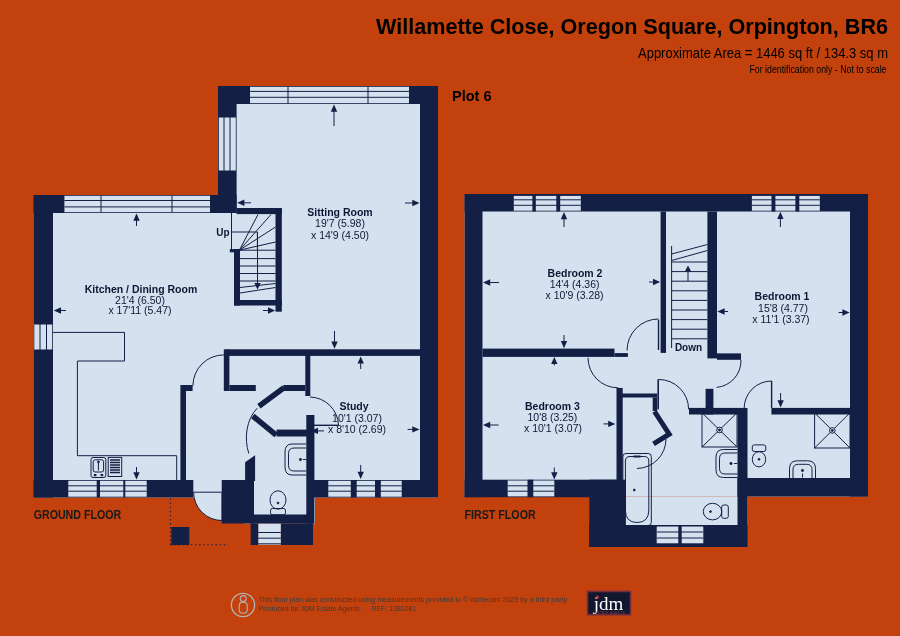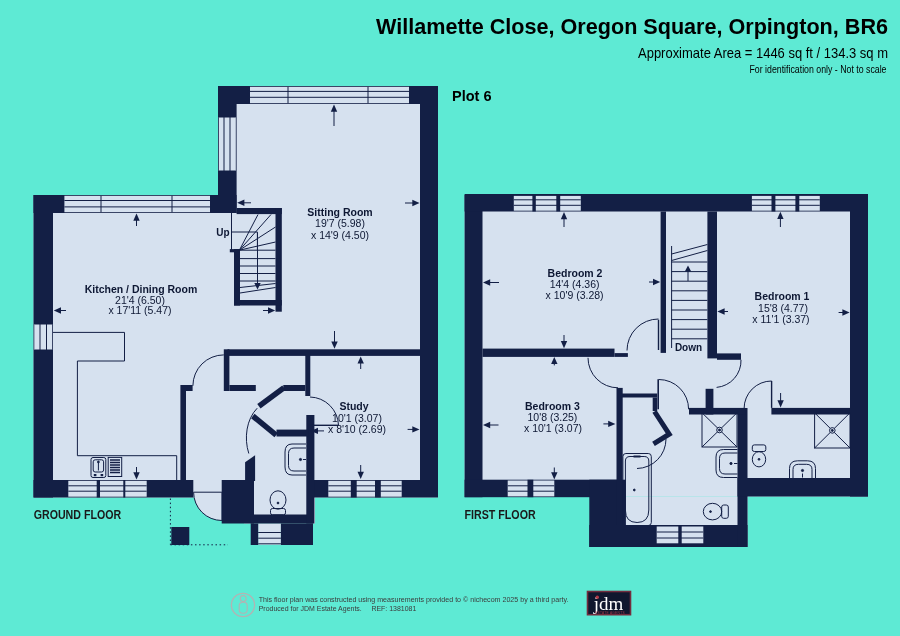--- a/index.html
+++ b/index.html
@@ -1,16 +1,16 @@
 <!DOCTYPE html>
 <html><head>
 <meta charset="utf-8">
 <style>
 html,body{margin:0;padding:0;background:#fff;}
-.page{position:relative;width:900px;height:636px;background:#5eead4;overflow:hidden;font-family:"Liberation Sans",sans-serif;}
+.page{position:relative;width:900px;height:636px;background:#c2410c;overflow:hidden;font-family:"Liberation Sans",sans-serif;}
 svg{display:block;}
 </style>
 </head>
 <body>
 <div class="page">
 <svg width="900" height="636" viewBox="0 0 900 636">
 <g id="header">
 
 <text x="888" y="33.5" text-anchor="end" font-family="Liberation Sans, sans-serif" font-size="22.5" font-weight="bold" fill="#000" textLength="512" lengthAdjust="spacingAndGlyphs">Willamette Close, Oregon Square, Orpington, BR6</text>
 

